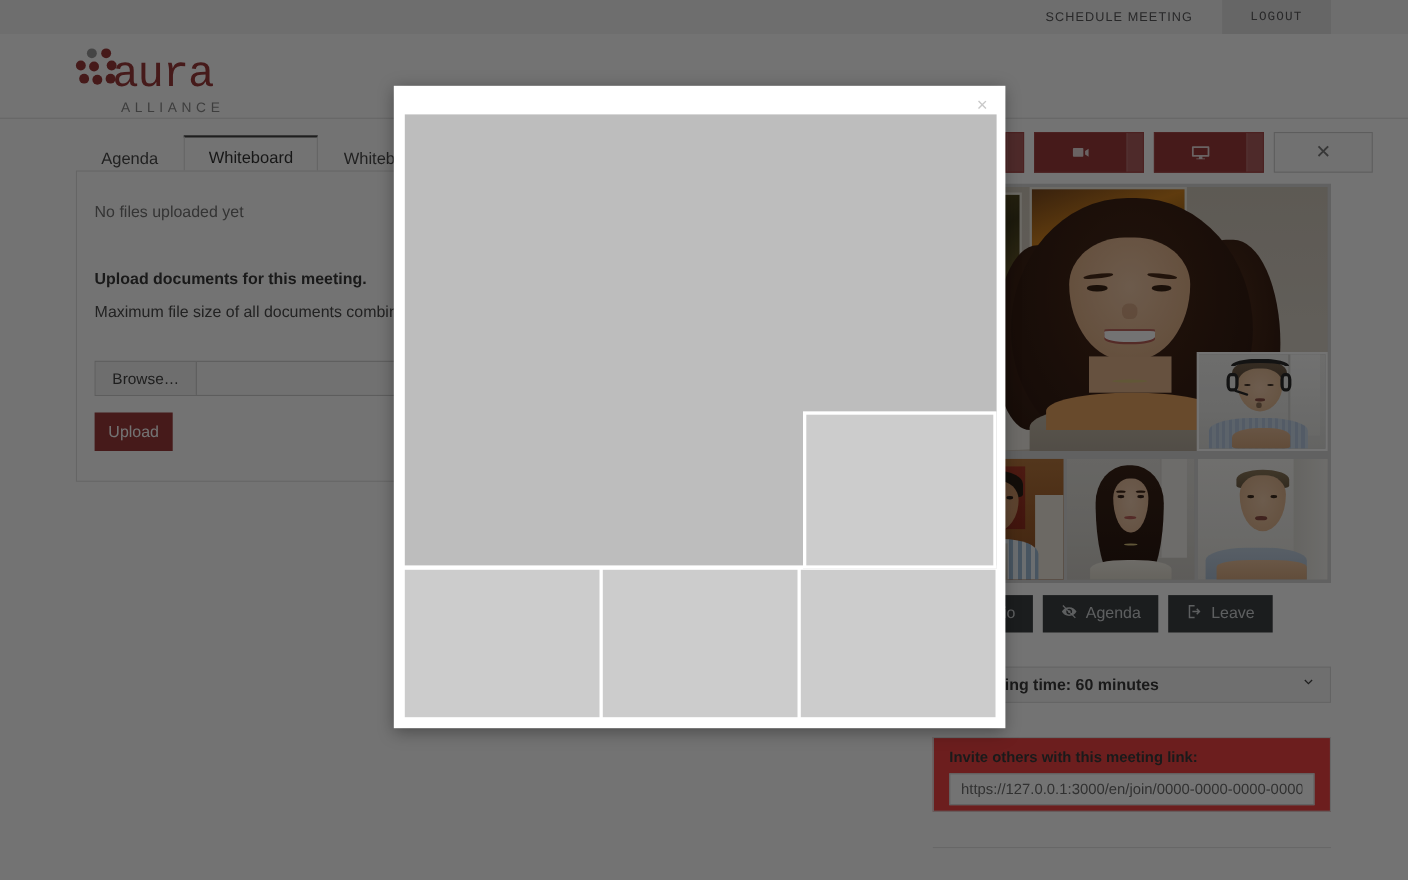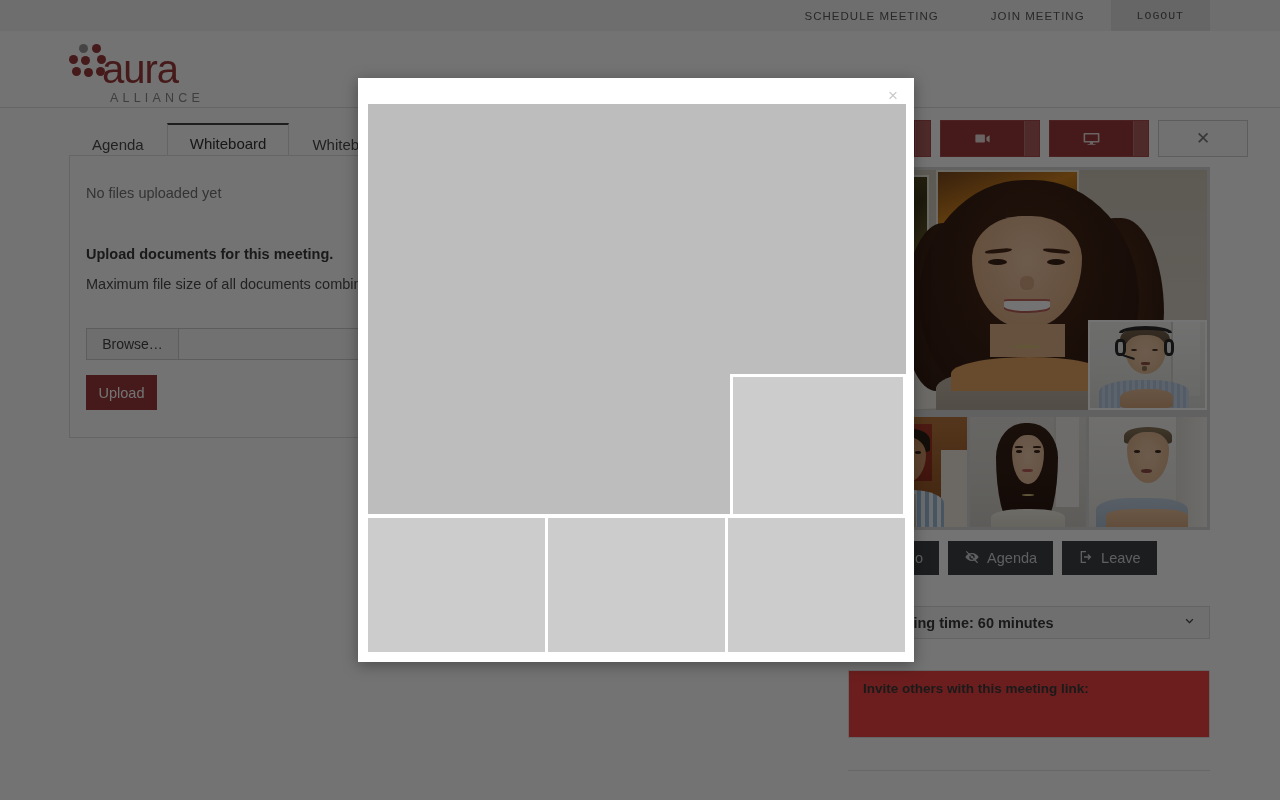--- a/index.html
+++ b/index.html
@@ -53,21 +53,21 @@
     position: absolute; left: 62px; top: 10px;
     width: 220px; height: 62px;
   }
   .logo-dots { position: absolute; left: 5px; top: 3px; width: 52px; height: 40px; }
   .logo-dot { position: absolute; width: 9px; height: 9px; border-radius: 50%; background: #9b3a3a; }
   .logo-dot.gray { background: #9a9a9a; }
   .logo-word {
     position: absolute; left: 40px; top: 8px;
     font-size: 40px; line-height: 40px;
     color: #9b3a3a; letter-spacing: -1px;
-    font-family: Liberation Sans, sans-serif;
+    font-family: Liberation Mono, monospace;
     font-weight: 400;
   }
   .logo-sub {
     position: absolute; left: 48px; top: 50px;
     font-size: 12.5px; letter-spacing: 4.2px;
     color: #8a8a8a;
   }
 
   
   .tabs {
@@ -375,21 +375,20 @@
     background: linear-gradient(180deg,#eac19c,#d8ab82); border-radius: 36% 36% 0 0; }
 </style>
 </head>
 <body>
 
 <div id="page-root">
 
   <div class="topnav">
     <div class="topnav-inner">
       <div class="topnav-item">SCHEDULE MEETING</div>
-      <div class="topnav-item">JOIN MEETING</div>
       <div class="topnav-item active">LOGOUT</div>
     </div>
   </div>
 
   <div class="header">
     <div class="logo-wrap">
       <div class="logo-dots">
         <div class="logo-dot gray" style="left:12px; top:0px;"></div>
         <div class="logo-dot" style="left:25px; top:0px;"></div>
         <div class="logo-dot" style="left:2px; top:11px;"></div>
@@ -562,20 +561,21 @@
     <span>Remaining time: 60 minutes</span>
     <span class="chev">
       <svg width="15" height="15" viewBox="0 0 24 24">
           <path d="M6 9l6 6 6-6-1.4-1.4L12 12.2 7.4 7.6 6 9z" fill="#444"></path>
         </svg>
     </span>
   </div>
 
   <div class="invite-box">
     <div class="invite-label">Invite others with this meeting link:</div>
+    <input class="invite-input" type="text" readonly="" value="https://127.0.0.1:3000/en/join/0000-0000-0000-0000" style="">
   </div>
   <div class="bottom-divider"></div>
 
 </div>
 
 <div id="dim-overlay"></div>
 
 <div class="modal">
   <div class="modal-close">×</div>
 

